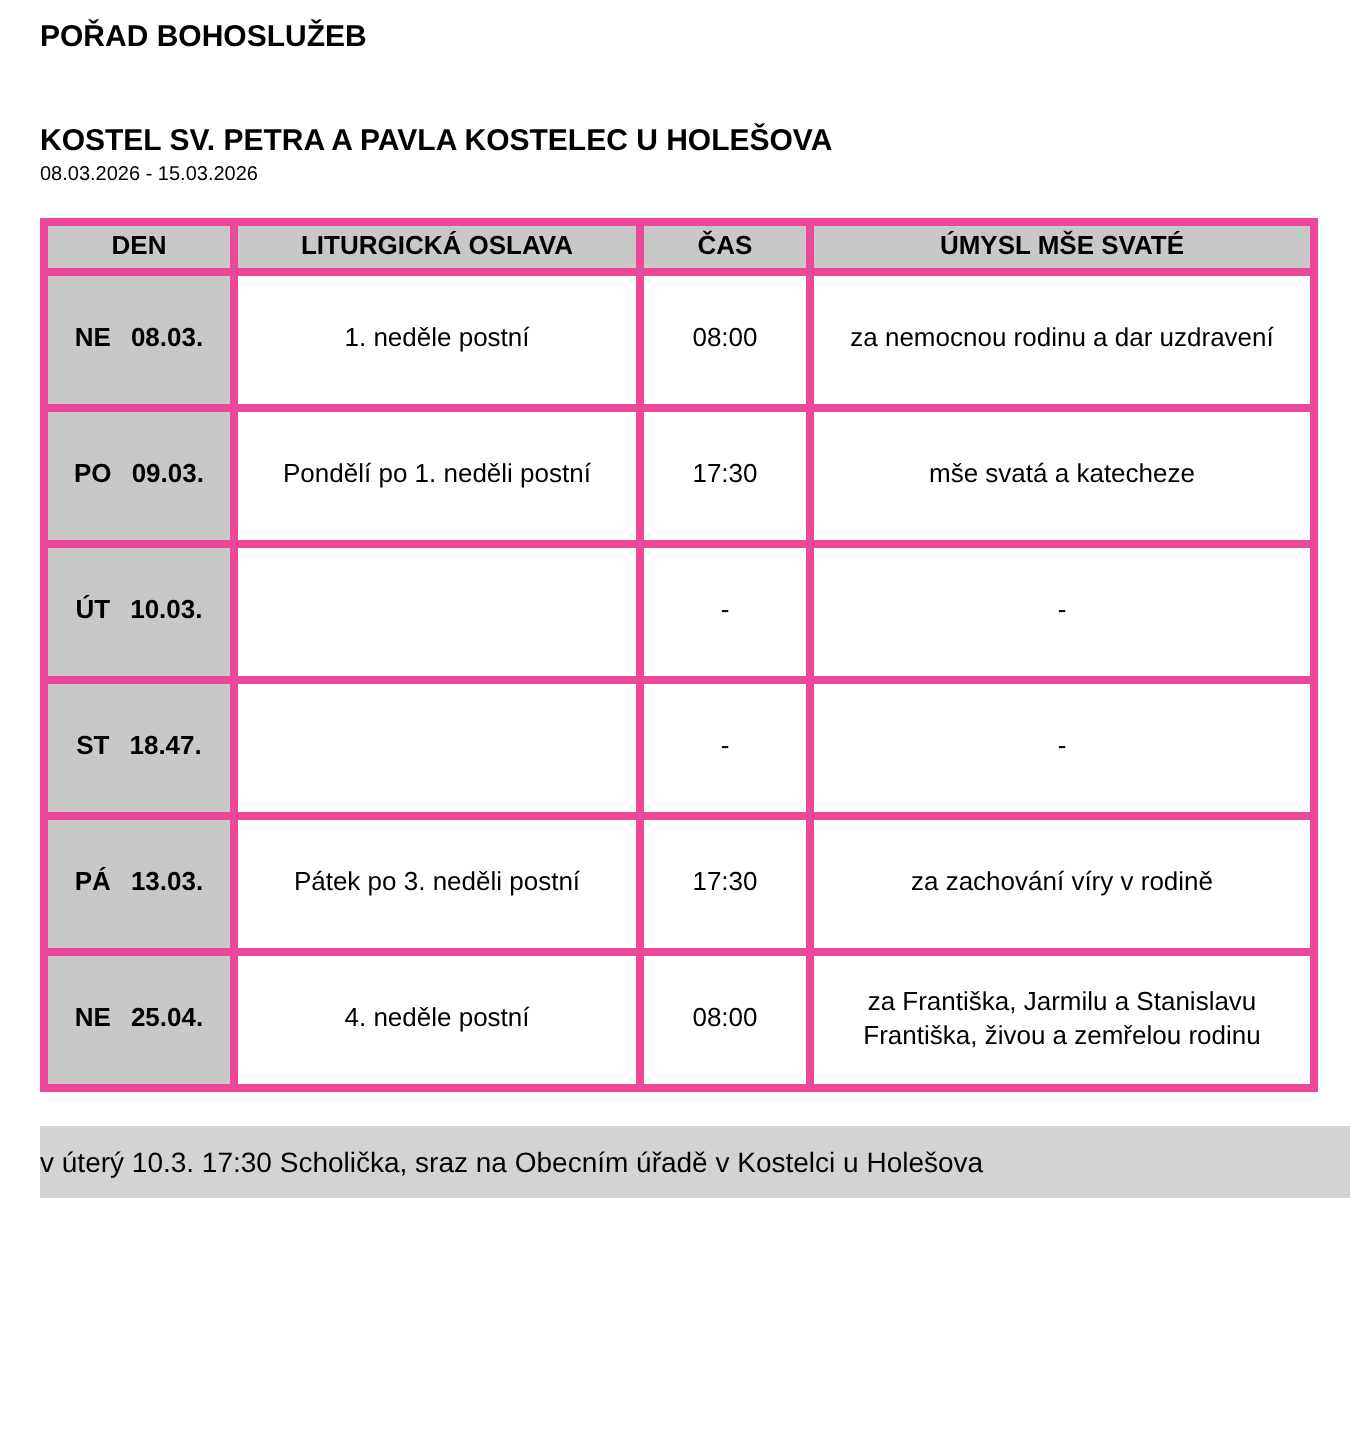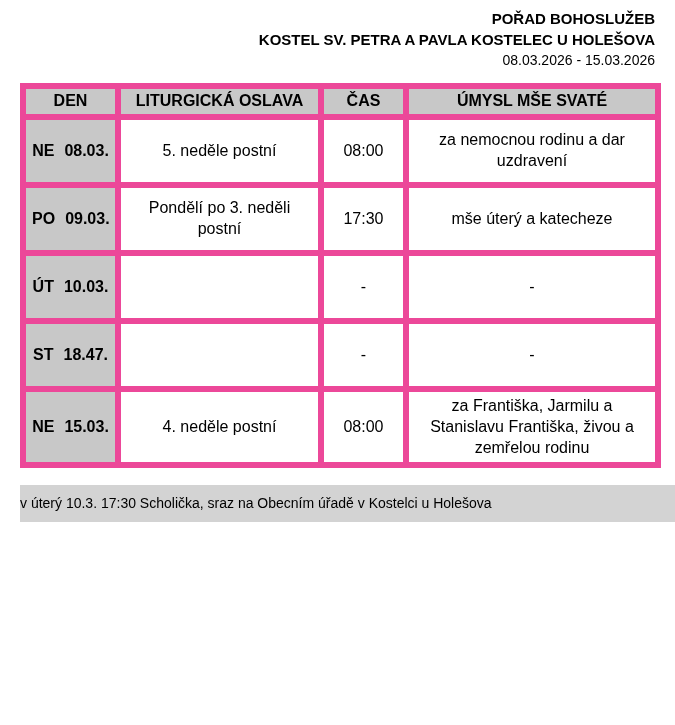--- a/index.html
+++ b/index.html
@@ -6,34 +6,34 @@
   html, body { margin: 0; padding: 0; }
   body {
     width: 675px;
     height: 725px;
     background: #ffffff;
     color: #000000;
     font-family: "Liberation Sans", sans-serif;
   }
   .page { padding: 8px 20px 0 20px; }
 
-  .doc-header { text-align: right; margin-bottom: 13px; }
+  .doc-header { text-align: left; margin-bottom: 13px; }
   .title    { font-size: 15px; font-weight: bold; line-height: 1.4; }
-  .subtitle { font-size: 15px; font-weight: bold; line-height: 1.4; }
-  .date-range { font-size: 14px; line-height: 1.45; }
+  .subtitle { font-size: 15px; font-weight: bold; line-height: 1.4; margin-top: 31px; }
+  .date-range { font-size: 10px; line-height: 1.45; }
 
   table.schedule {
     border-collapse: collapse;
     table-layout: fixed;
     width: 635px;
     border: 3px solid #000;
   }
   .schedule th, .schedule td {
-    border: 6px solid #ec4899;
-    font-size: 16px;
+    border: 4px solid #ec4899;
+    font-size: 13px;
     text-align: center;
     vertical-align: middle;
     padding: 4px 6px;
     line-height: 1.3;
     overflow: hidden;
   }
   .schedule thead th {
     background: #c8c8c8;
     font-weight: bold;
     height: 25px;
@@ -80,44 +80,50 @@
       <tr>
         <th>DEN</th>
         <th>LITURGICKÁ OSLAVA</th>
         <th>ČAS</th>
         <th>ÚMYSL MŠE SVATÉ</th>
       </tr>
     </thead>
     <tbody>
       <tr>
         <td class="day-cell"><span class="day-abbrev">NE</span><span>08.03.</span></td>
-        <td>5. neděle postní</td>
+        <td>1. neděle postní</td>
         <td>08:00</td>
         <td>za nemocnou rodinu a dar uzdravení</td>
       </tr>
       <tr>
         <td class="day-cell"><span class="day-abbrev">PO</span><span>09.03.</span></td>
-        <td>Pondělí po 3. neděli postní</td>
+        <td>Pondělí po 1. neděli postní</td>
         <td>17:30</td>
-        <td>mše úterý a katecheze</td>
+        <td>mše svatá a katecheze</td>
       </tr>
       <tr>
         <td class="day-cell"><span class="day-abbrev">ÚT</span><span>10.03.</span></td>
         <td></td>
         <td>-</td>
         <td>-</td>
       </tr>
       <tr>
         <td class="day-cell"><span class="day-abbrev">ST</span><span>18.47.</span></td>
         <td></td>
         <td>-</td>
         <td>-</td>
       </tr>
       <tr>
-        <td class="day-cell"><span class="day-abbrev">NE</span><span>15.03.</span></td>
+        <td class="day-cell"><span class="day-abbrev">PÁ</span><span>13.03.</span></td>
+        <td>Pátek po 3. neděli postní</td>
+        <td>17:30</td>
+        <td>za zachování víry v rodině</td>
+      </tr>
+      <tr>
+        <td class="day-cell"><span class="day-abbrev">NE</span><span>25.04.</span></td>
         <td>4. neděle postní</td>
         <td>08:00</td>
         <td>za Františka, Jarmilu a Stanislavu Františka, živou a zemřelou rodinu</td>
       </tr>
     </tbody>
   </table>
 
   <div class="footer-note">v úterý 10.3. 17:30 Scholička, sraz na Obecním úřadě v Kostelci u Holešova</div>
 
 </div>

